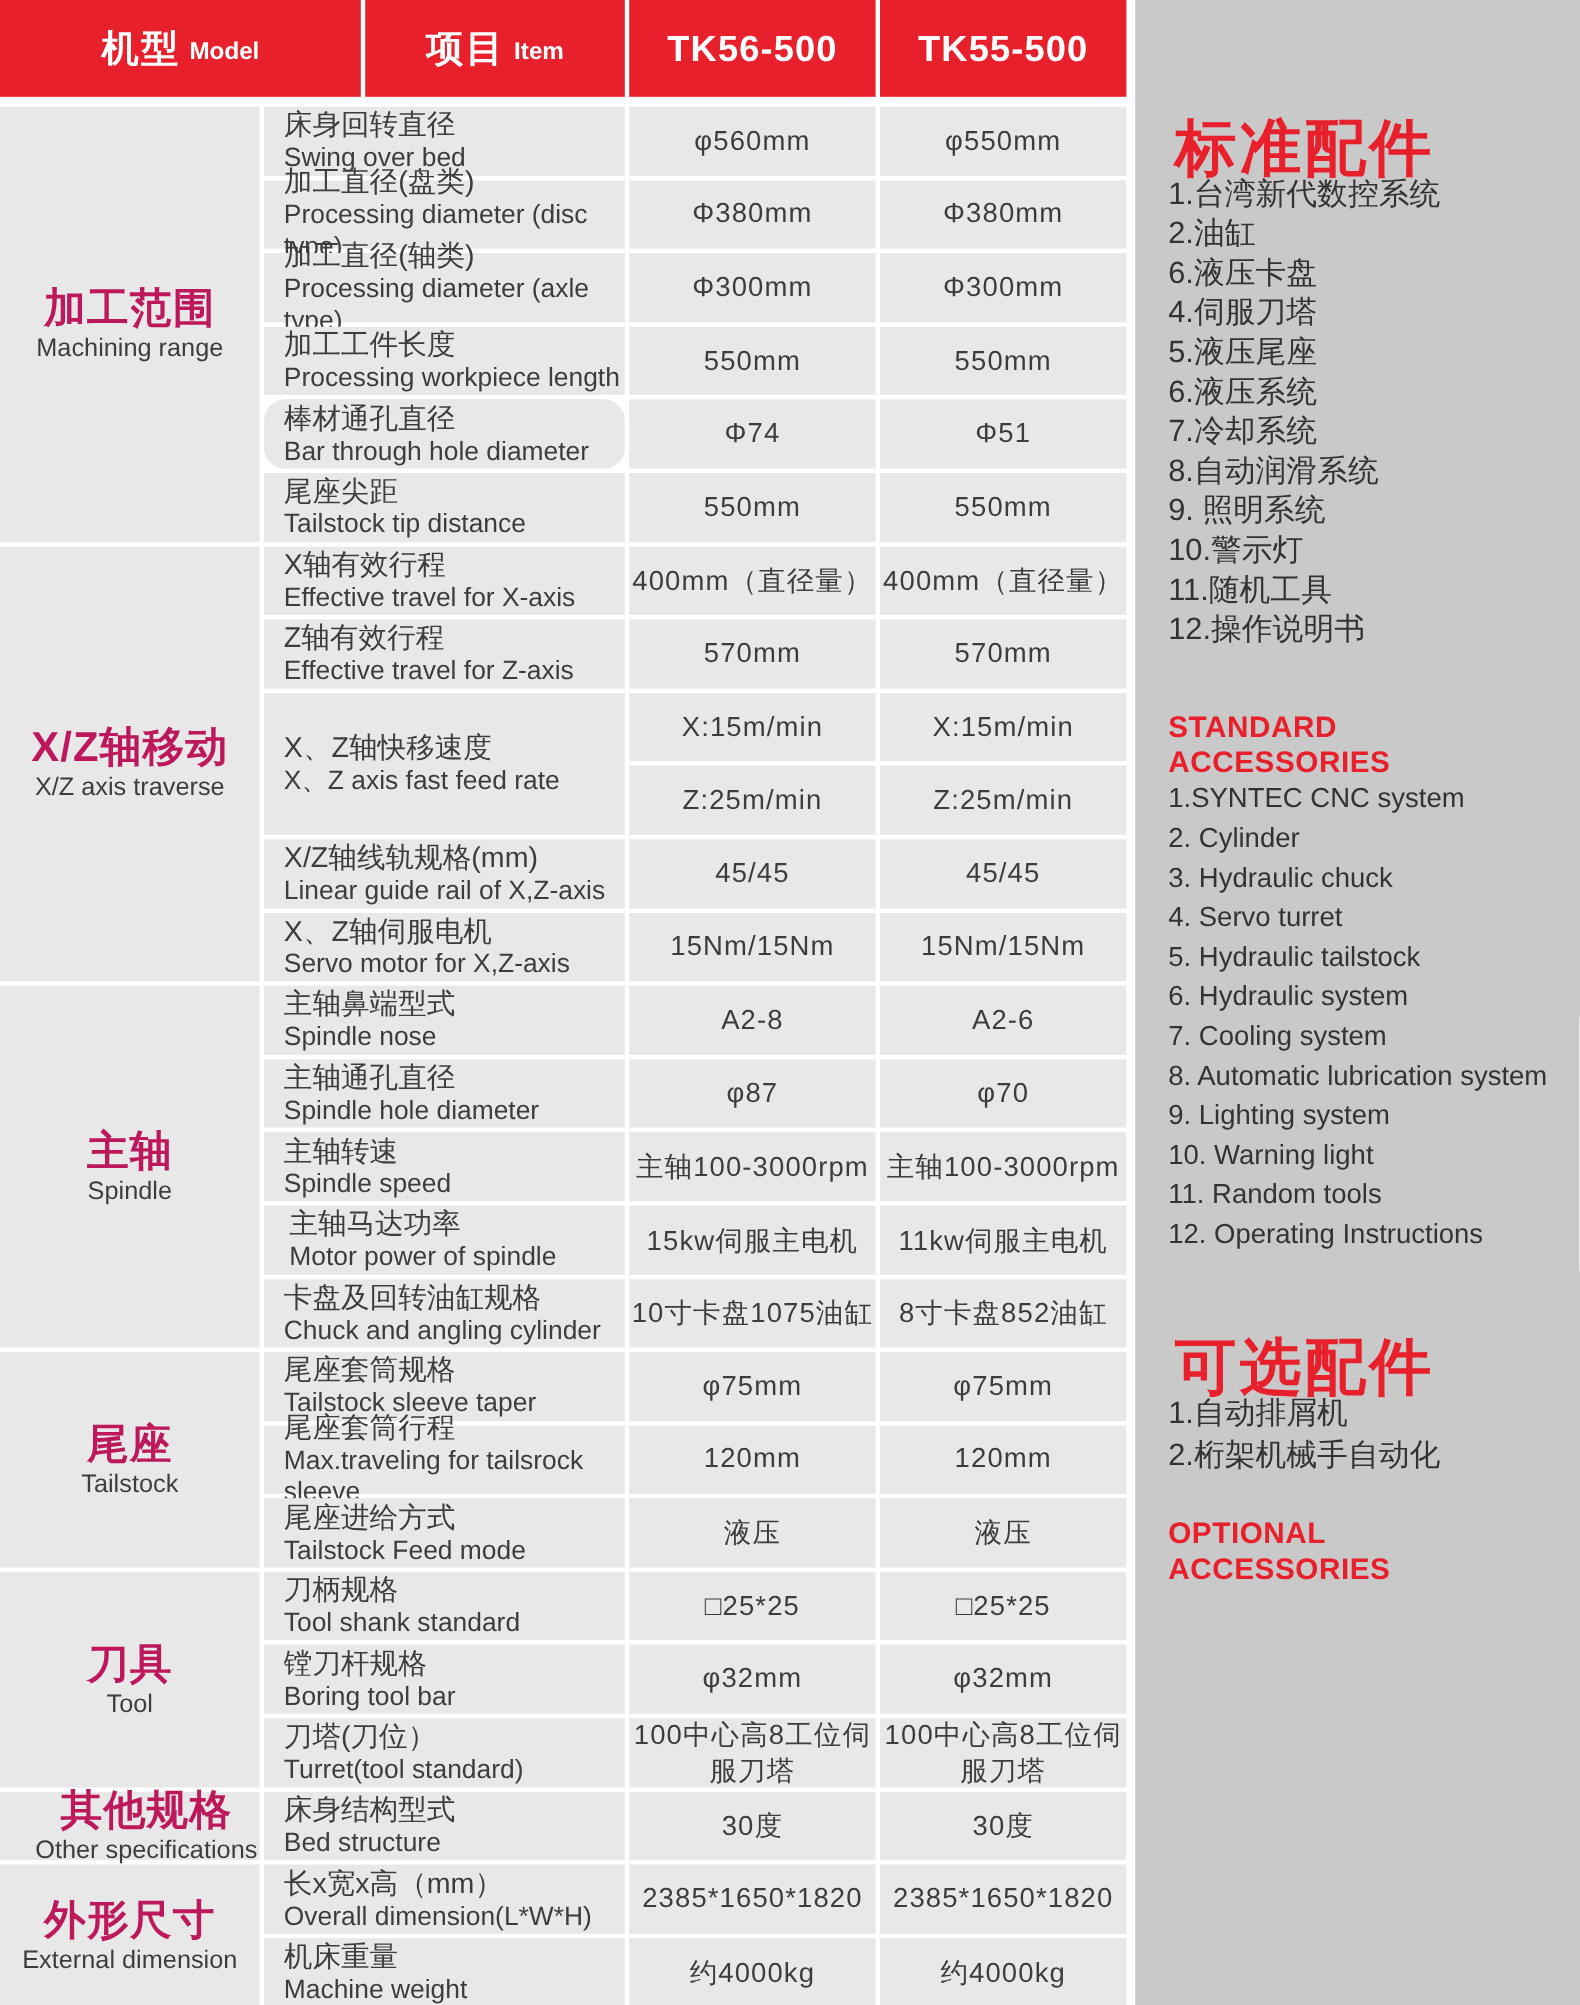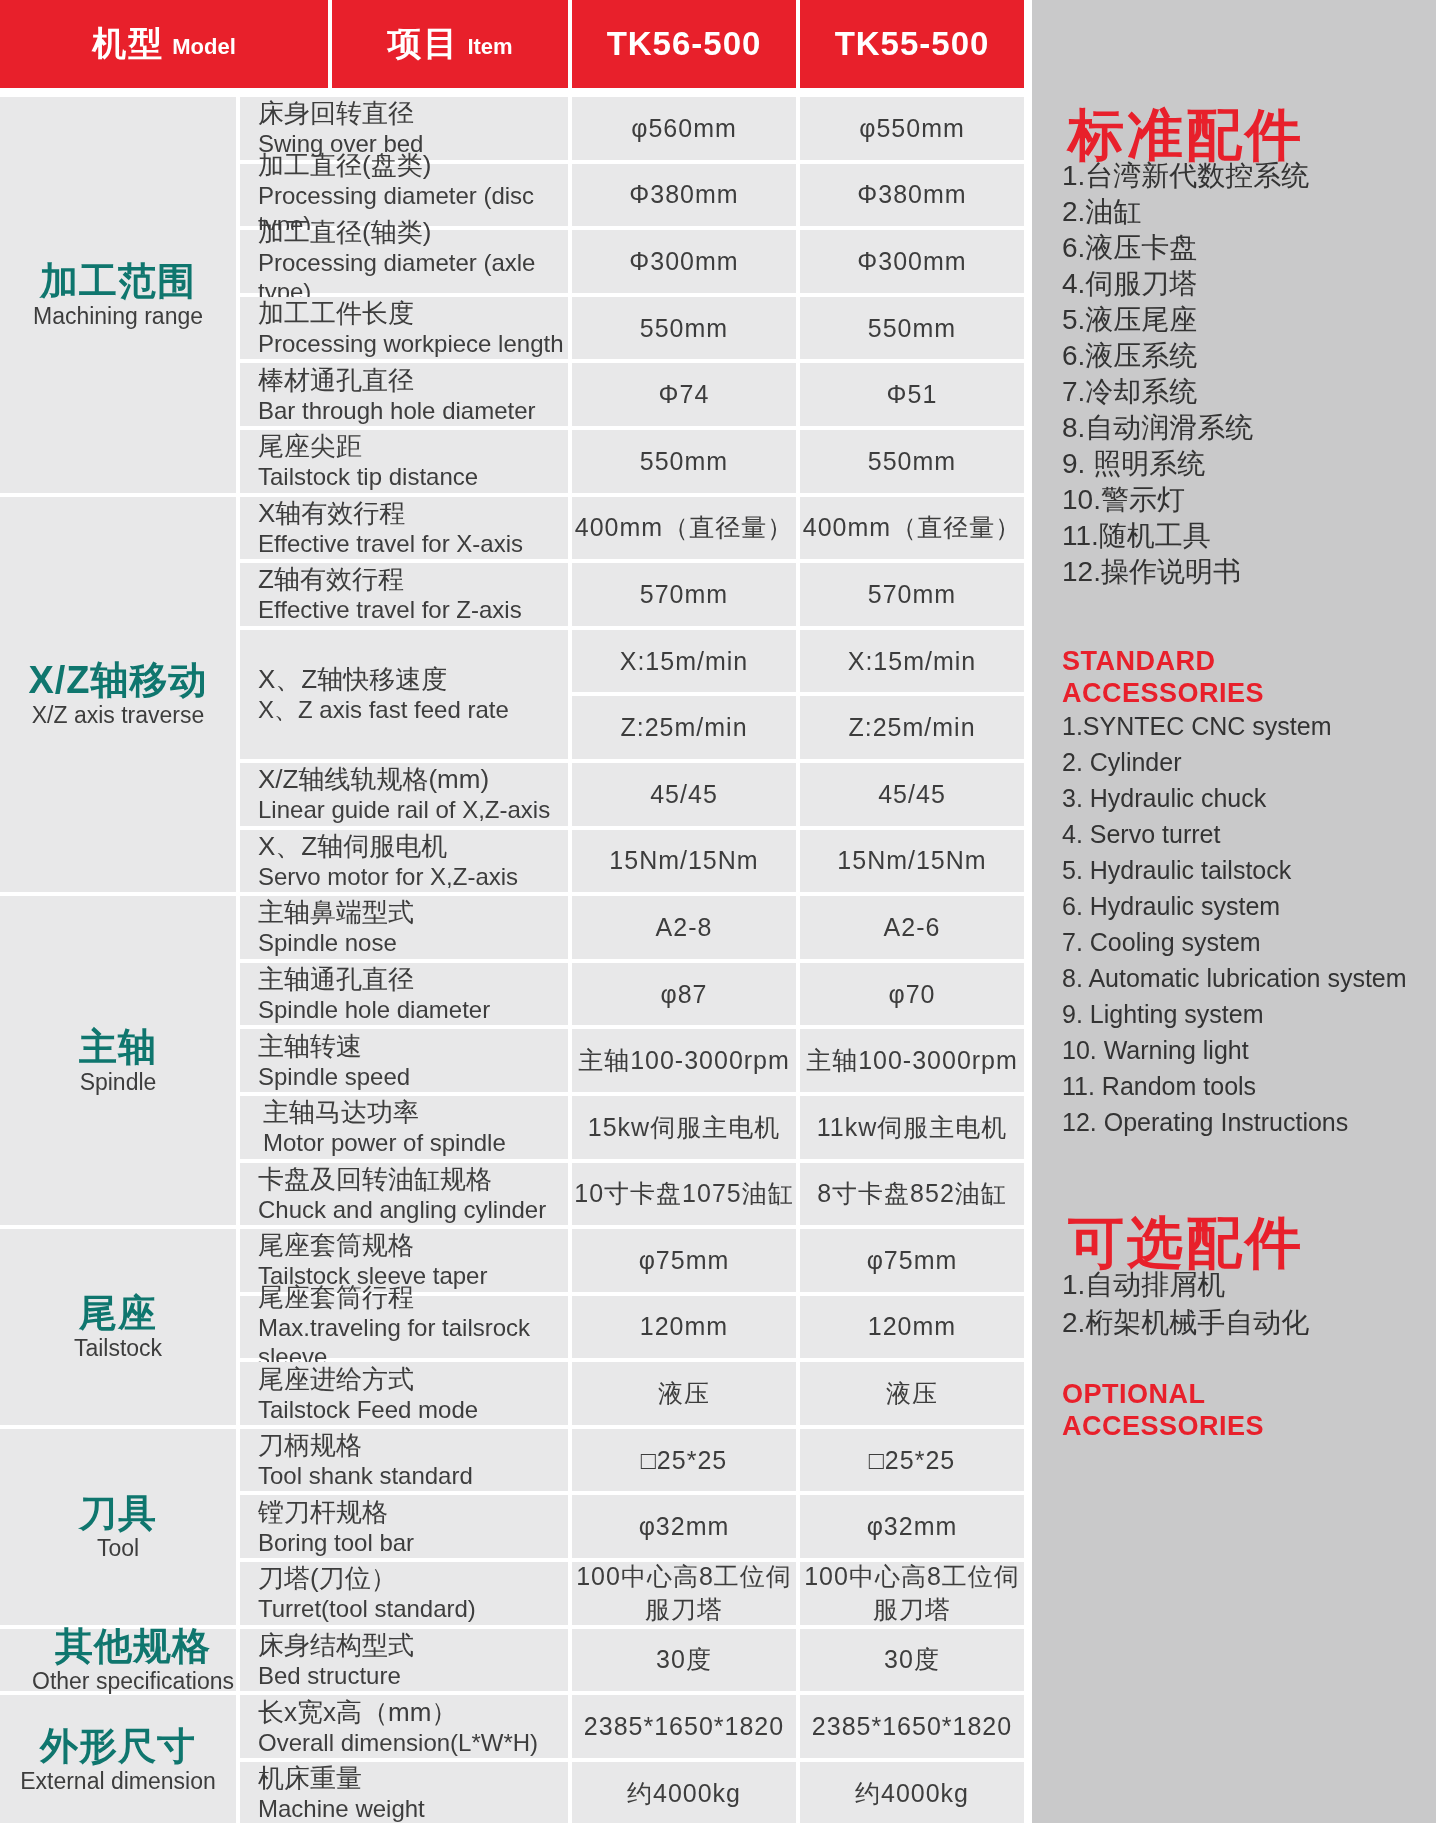--- a/index.html
+++ b/index.html
@@ -35,21 +35,21 @@
     grid-template-columns:236px 328px 224px 224px;
     grid-auto-rows:62.6px;
     gap:4px;
   }
   .cat-cell{
     grid-column:1;
     background:#e8e8e9;
     display:flex;flex-direction:column;align-items:center;justify-content:center;
     text-align:center;
   }
-  .cat-cn{font-size:38px;font-weight:bold;color:#0f766e;line-height:42px;letter-spacing:1px;}
+  .cat-cn{font-size:38px;font-weight:bold;color:#be185d;line-height:42px;letter-spacing:1px;}
   .cat-en{font-size:23px;color:#3d3d3d;line-height:28px;}
   .label-cell{
     grid-column:2;
     background:#e8e8e9;
     display:flex;flex-direction:column;justify-content:center;
     padding-left:18px;box-sizing:border-box;
   }
   .label-cn{font-size:26px;color:#3d3d3d;line-height:31px;}
   .label-en{font-size:24px;color:#3d3d3d;line-height:29px;}
   .value-cell{
@@ -121,21 +121,21 @@
       <div class="label-en">Processing diameter (axle type)</div>
     </div>
     <div class="value-cell" style="grid-area: 3 / 3;">Φ300mm</div>
     <div class="value-cell" style="grid-area: 3 / 4;">Φ300mm</div>
     <div class="label-cell" style="grid-row: 4 / span 1;">
       <div class="label-cn">加工工件长度</div>
       <div class="label-en">Processing workpiece length</div>
     </div>
     <div class="value-cell" style="grid-area: 4 / 3;">550mm</div>
     <div class="value-cell" style="grid-area: 4 / 4;">550mm</div>
-    <div class="label-cell" style="grid-row: 5 / span 1;">
+    <div class="label-cell" style="grid-row: 5 / span 1; border-radius: 19px;">
       <div class="label-cn">棒材通孔直径</div>
       <div class="label-en">Bar through hole diameter</div>
     </div>
     <div class="value-cell" style="grid-area: 5 / 3;">Φ74</div>
     <div class="value-cell" style="grid-area: 5 / 4;">Φ51</div>
     <div class="label-cell" style="grid-row: 6 / span 1;">
       <div class="label-cn">尾座尖距</div>
       <div class="label-en">Tailstock tip distance</div>
     </div>
     <div class="value-cell" style="grid-area: 6 / 3;">550mm</div>

